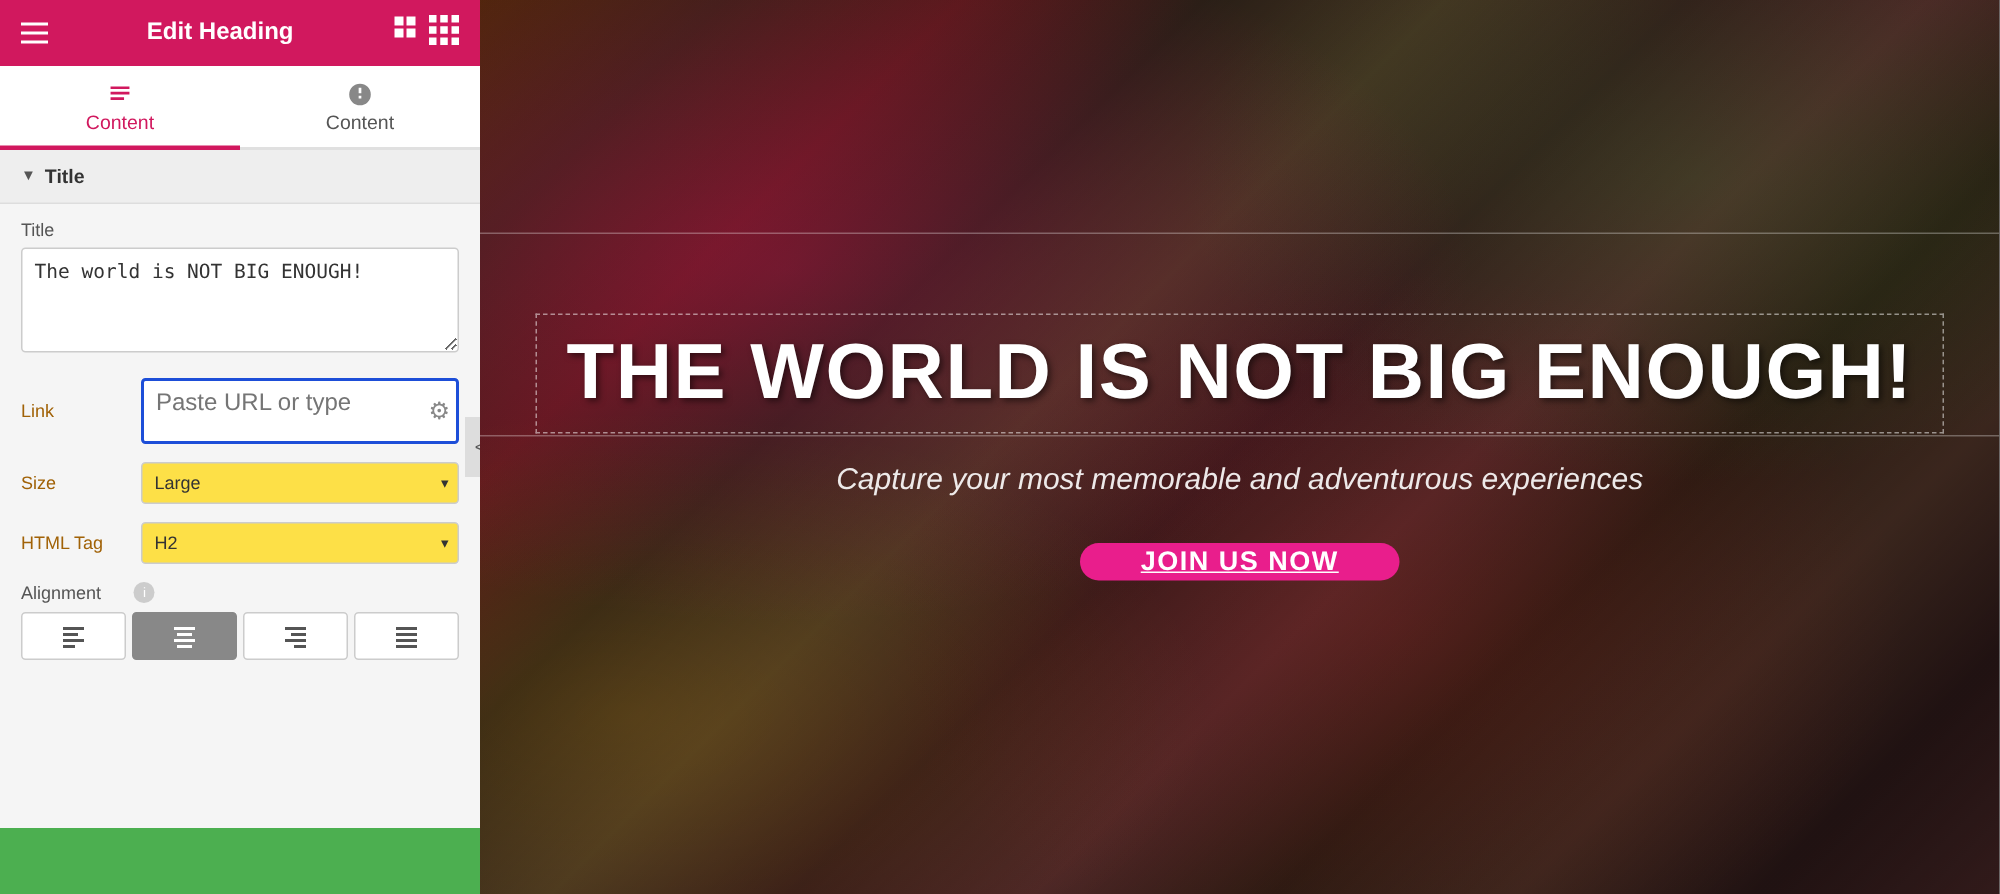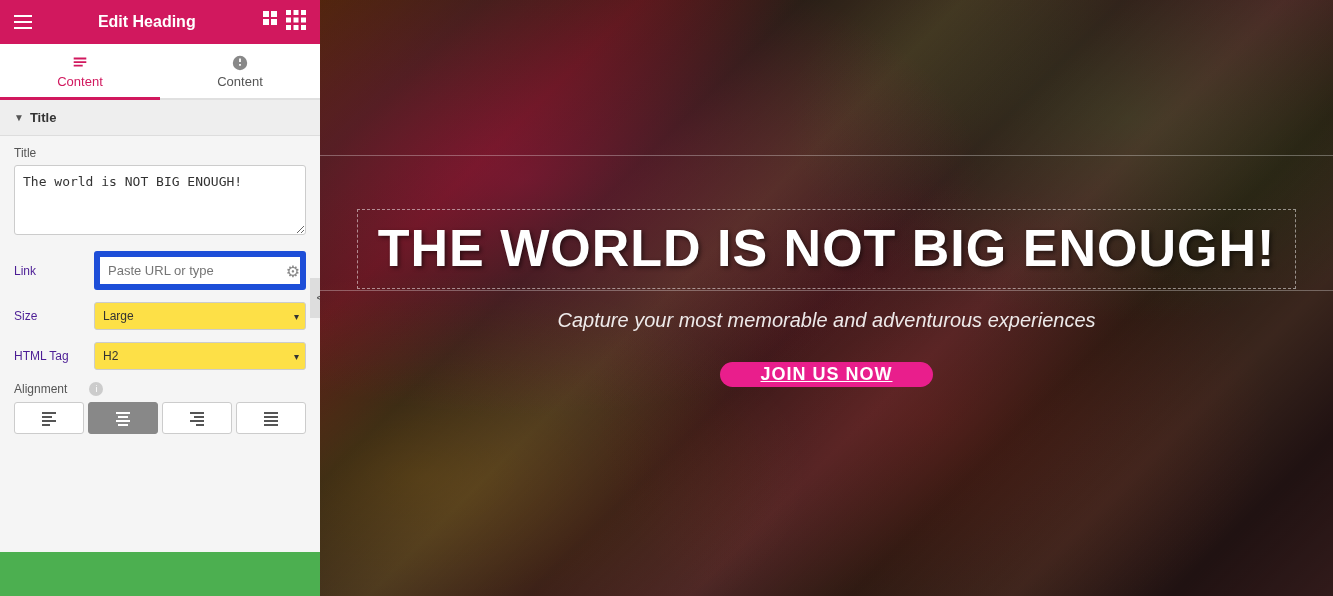--- a/index.html
+++ b/index.html
@@ -106,34 +106,34 @@
       resize: vertical;
       background: #fff;
     }
     .field-row {
       display: flex;
       align-items: center;
       padding: 6px 14px;
     }
     .field-row-label {
       font-size: 12px;
-      color: #4c1d95;
+      color: #a16207;
       width: 80px;
       flex-shrink: 0;
     }
     .field-input-wrapper {
       flex: 1;
       position: relative;
     }
     .field-input {
       width: 100%;
-      border: 6px solid #1d4ed8;
+      border: 2px solid #1d4ed8;
       border-radius: 3px;
-      padding: 6px 30px 6px 8px;
-      font-size: 13px;
+      padding: 6px 30px 16px 8px;
+      font-size: 16px;
       color: #999;
       background: #fff;
     }
     .field-input-icon {
       position: absolute;
       right: 6px;
       top: 50%;
       transform: translateY(-50%);
       cursor: pointer;
       color: #888;

